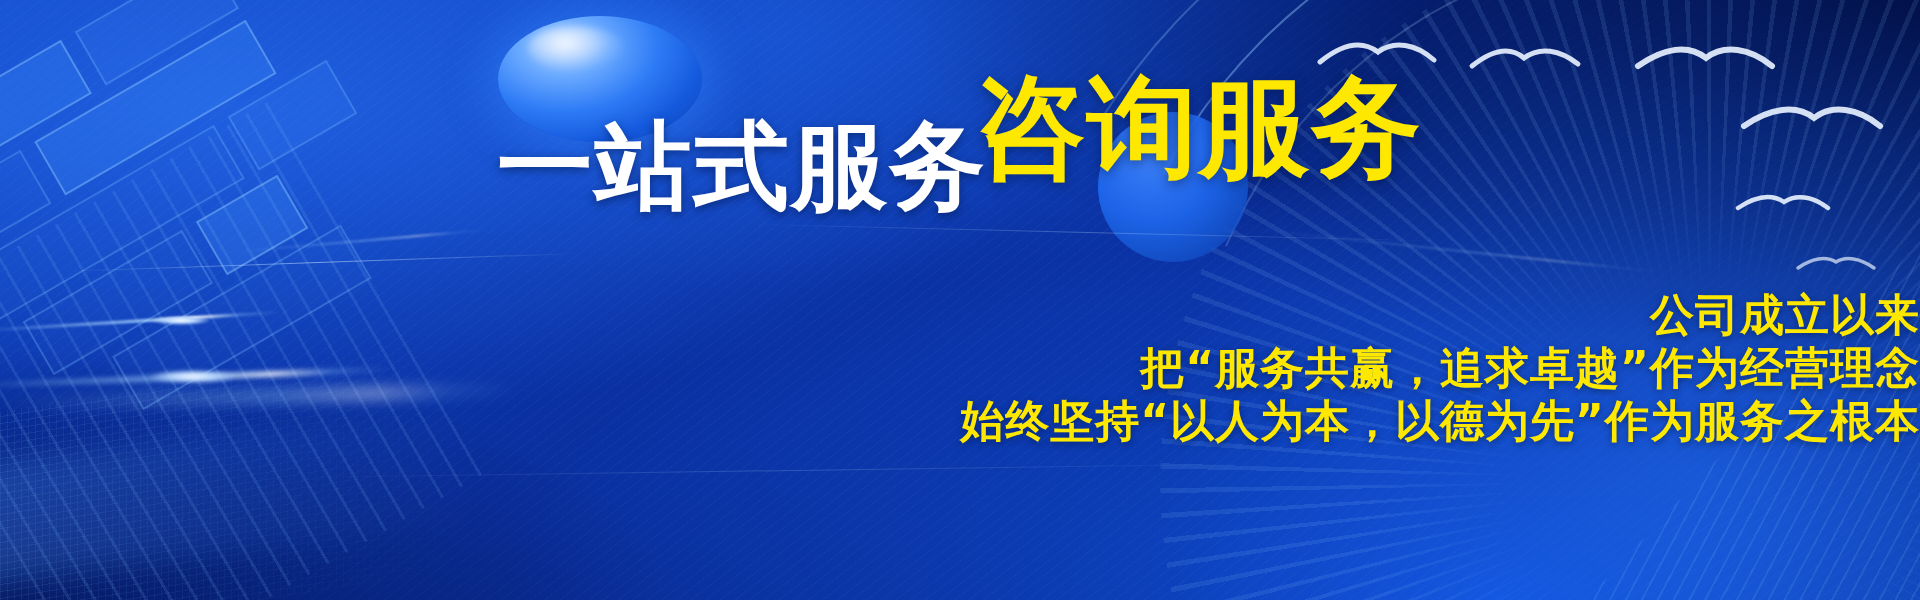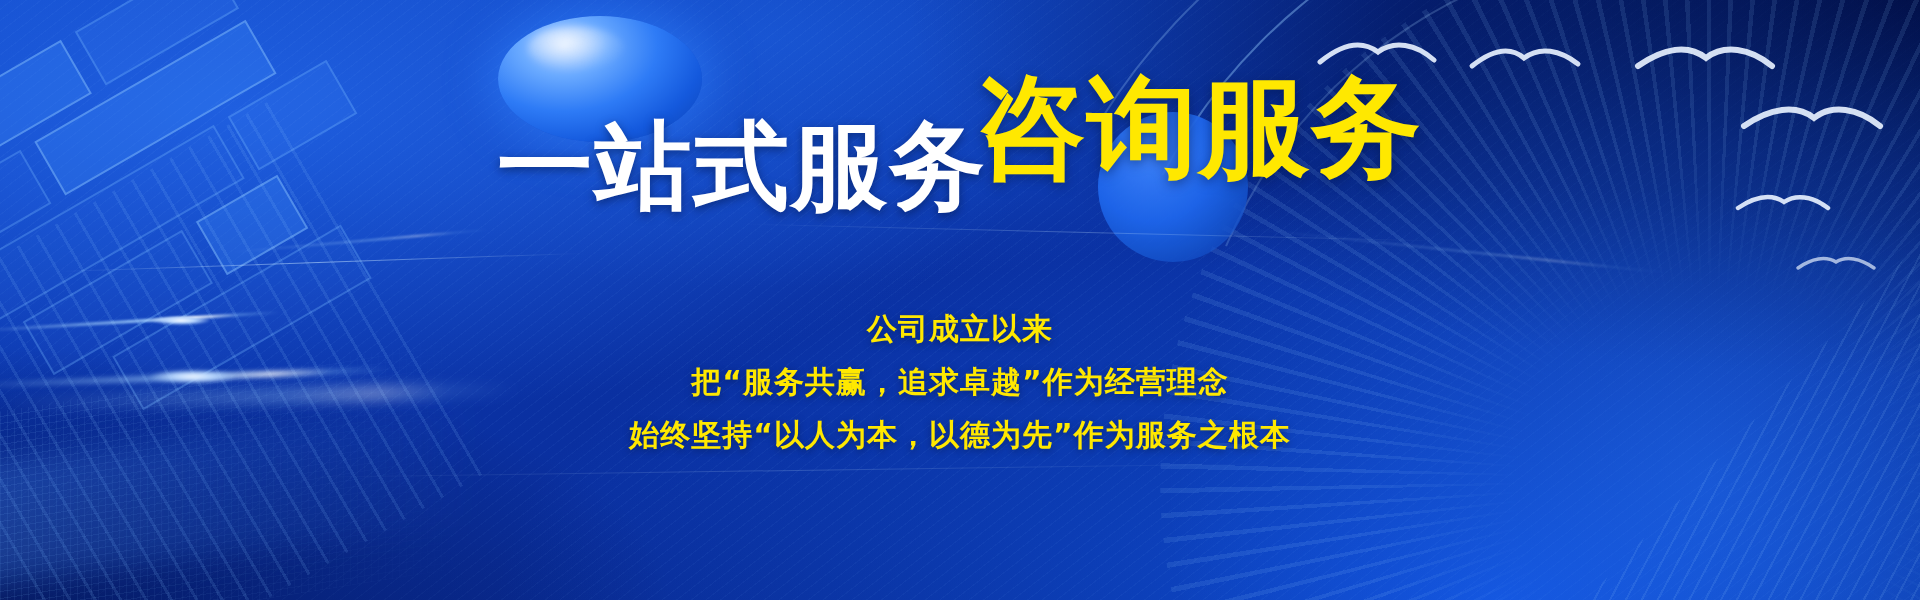--- a/index.html
+++ b/index.html
@@ -233,25 +233,25 @@
     font-weight: 700;
     color: #ffe800;
     letter-spacing: 2px;
     margin-left: -12px;
     text-shadow: 0 3px 12px rgba(0,20,70,0.5);
   }
 
   .subtext {
     position: absolute;
     left: 0; right: 0;
-    top: 302px;
-    text-align: center;
+    top: 288px;
+    text-align: right;
     color: #ffe800;
     font-weight: 700;
-    font-size: 30px;
+    font-size: 44px;
     line-height: 53px;
     letter-spacing: 1px;
     text-shadow: 0 2px 7px rgba(0,20,70,0.55);
   }
   .subtext .ln { display: block; white-space: nowrap; }
 </style>
 </head>
 <body>
 
 <div id="banner">

